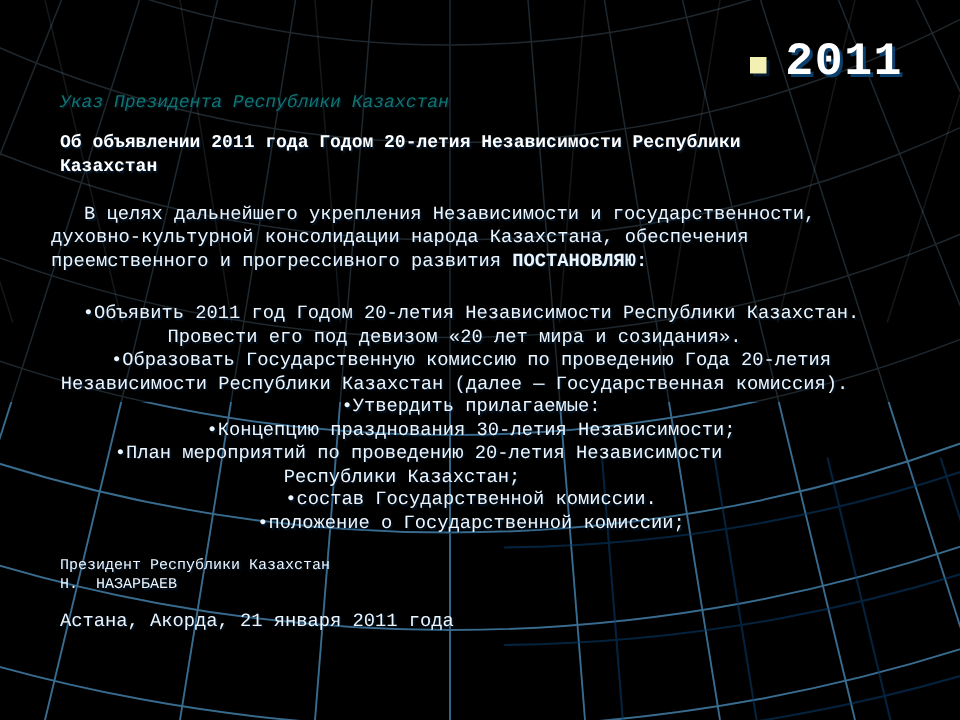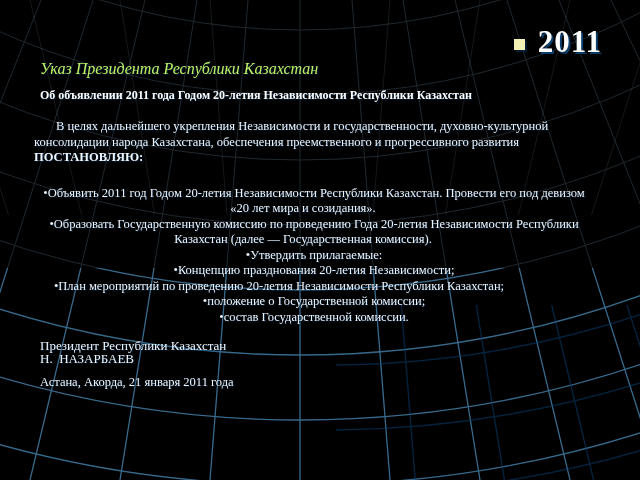--- a/index.html
+++ b/index.html
@@ -1,20 +1,20 @@
 <!DOCTYPE html>
 <html><head>
 <meta charset="utf-8">
 <style>
   html,body{margin:0;padding:0;background:#000;}
   .slide{
     position:relative;
     width:640px;height:480px;
     overflow:hidden;
-    font-family:Liberation Serif, serif;
+    font-family:Liberation Mono, monospace;
     background:
       radial-gradient(ellipse 900px 700px at 32% -5%, #22a0ea 0%, #1b90dd 42%, #1478bd 62%, #0f5astuff 0%, transparent 0%),
       linear-gradient(168deg, #1f97e5 0%, #1b8fdb 38%, #1373b4 60%, #0e5187 80%, #0c406e 100%);
   }
   .grid-svg{position:absolute;left:0;top:0;width:640px;height:480px;}
   .title-row{
     position:absolute;top:24px;right:38px;
     display:flex;align-items:center;gap:13px;
   }
   .bullet-square{
@@ -28,32 +28,32 @@
     text-shadow:2px 2px 0 #0b3e6b, 3px 3px 2px rgba(0,0,0,.35);
   }
   .content{
     position:absolute;left:18px;top:61px;width:570px;
     color:#eef6fd;
     font-size:12.5px;line-height:15.5px;
     text-shadow:1px 1px 1px rgba(5,45,85,.6);
   }
   .subtitle{
     margin:0 0 10px 22px;
-    font-style:italic;font-size:16px;color:#bef264;
+    font-style:italic;font-size:12px;color:#0f766e;
   }
   .heading{
     margin:0 0 9px 22px;max-width:470px;
     font-size:12px;font-weight:bold;color:#ffffff;line-height:16.5px;
   }
   .para{margin:16px;text-indent:22px;}
   .intro{margin-bottom:20px;}
   .intro .emph{font-weight:bold;}
   .items p{margin:0;text-indent:22px;text-align:center;}
   .items p:nth-child(5){max-width:500px;}
-  .signature{margin:14px 0 0 22px;font-size:13px;line-height:13px;}
+  .signature{margin:14px 0 0 22px;font-size:10px;line-height:13px;}
   .sig-line{white-space:pre-wrap;}
   .footer{margin:9px 0 0 22px;font-size:12.5px;line-height:16px;}
 </style>
 </head>
 <body>
 
 <div class="slide">
 
   <svg class="grid-svg" width="640" height="480" viewBox="0 0 640 480" xmlns="http://www.w3.org/2000/svg">
     <defs>
@@ -116,24 +116,24 @@
     <p class="subtitle">Указ Президента Республики Казахстан</p>
 
     <h2 class="heading">Об объявлении 2011 года Годом 20-летия Независимости Республики Казахстан</h2>
 
     <p class="para intro"><span>В целях дальнейшего укрепления Независимости и государственности, духовно-культурной консолидации народа Казахстана, обеспечения преемственного и прогрессивного развития </span><span class="emph">ПОСТАНОВЛЯЮ:</span></p>
 
     <div class="items">
       <p><span>•</span><span>Объявить 2011 год Годом 20-летия Независимости Республики Казахстан. Провести его под девизом «20 лет мира и созидания».</span></p>
       <p><span>•</span><span>Образовать Государственную комиссию по проведению Года 20-летия Независимости Республики Казахстан (далее — Государственная комиссия).</span></p>
       <p><span>•</span><span>Утвердить прилагаемые:</span></p>
-      <p><span>•</span><span>Концепцию празднования 20-летия Независимости;</span></p>
+      <p><span>•</span><span>Концепцию празднования 30-летия Независимости;</span></p>
       <p><span>•</span><span>План мероприятий по проведению 20-летия Независимости Республики Казахстан;</span></p>
+      <p><span>•</span><span>состав Государственной комиссии.</span></p>
       <p><span>•</span><span>положение о Государственной комиссии;</span></p>
-      <p><span>•</span><span>состав Государственной комиссии.</span></p>
     </div>
 
     <div class="signature">
       <div class="sig-line">Президент Республики Казахстан</div>
       <div class="sig-line">Н.  НАЗАРБАЕВ</div>
     </div>
 
     <div class="footer">
       <div>Астана, Акорда, 21 января 2011 года</div>
     </div>

